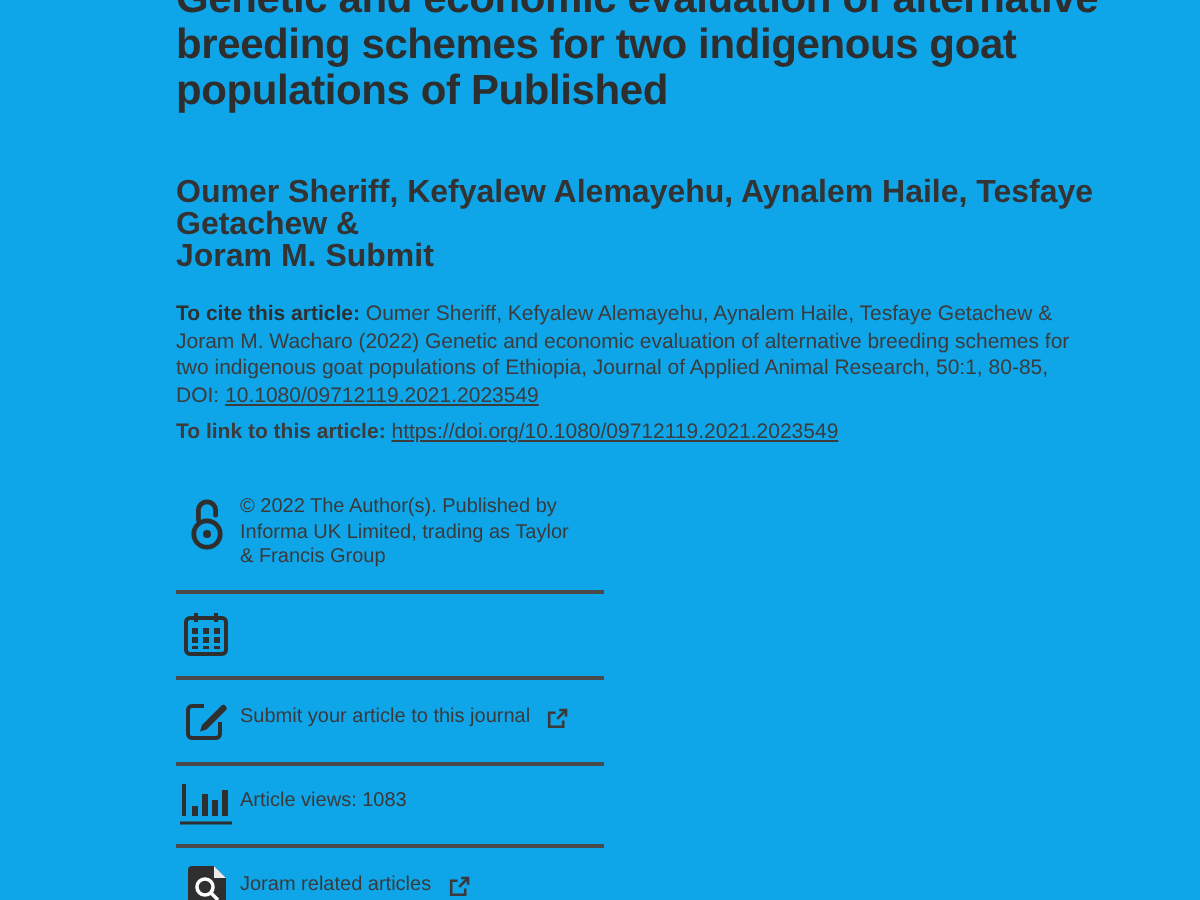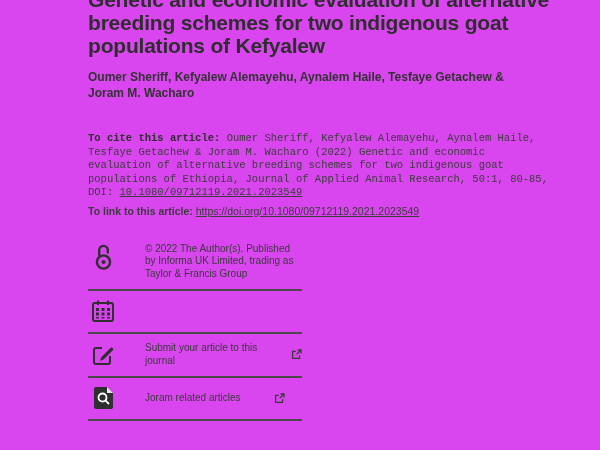--- a/index.html
+++ b/index.html
@@ -3,36 +3,36 @@
 <meta charset="utf-8">
 <style>
   * { margin:0; padding:0; box-sizing:border-box; }
   html,body { background:#ffffff; }
   body {
     width:600px; height:450px; overflow:hidden; position:relative;
     font-family:"Liberation Sans","DejaVu Sans",sans-serif;
     color:#3a3a3a;
     -webkit-font-smoothing:antialiased;
   }
-  .page { position:absolute; left:0; top:0; width:600px; height:450px; background:#d946ef; overflow:hidden; }
+  .page { position:absolute; left:0; top:0; width:600px; height:450px; background:#0ea5e9; overflow:hidden; }
   .content { position:absolute; left:88px; top:-12px; width:465px; }
 
   .title { font-size:21px; font-weight:700; color:#2e2e2e; line-height:23px; letter-spacing:-0.2px; }
-  .authors { margin-top:12px; font-size:12px; font-weight:700; color:#333; line-height:16px; }
+  .authors { margin-top:32px; font-size:16px; font-weight:700; color:#333; line-height:16px; }
 
-  .cite-block { margin-top:31px; font-size:10.5px; line-height:13.5px; color:#3c3c3c; width:460px;font-family:Liberation Mono, monospace; }
+  .cite-block { margin-top:14px; font-size:10.5px; line-height:13.5px; color:#3c3c3c; width:460px; }
   .cite-block b { color:#2f2f2f; }
   .doi-link, .url-link {
     color:#3c3c3c; text-decoration:underline; cursor:pointer;
   }
   .link-line { margin-top:5px; font-size:10.5px; color:#3c3c3c; }
 
   .rows { margin-top:21px; width:214px; }
   .row {
-    display:flex; align-items:center; gap:29px;
+    display:flex; align-items:center; gap:4px;
     padding:8px 0 9px 2px; min-height:39px;
   }
   .row.sep { border-bottom:2px solid #4a4a4a; }
   .row.first { align-items:flex-start; padding-top:5px; }
   .row-text { font-size:10px; line-height:12.5px; color:#3a3a3a; }
   .row-text.link { cursor:pointer; }
   .row-text.copyright { width:172px; }
   .icon-cell { flex:0 0 26px; display:flex; justify-content:center; }
   .ext { display:inline-block; vertical-align:-1px; margin-left:4px; }
 
@@ -40,26 +40,26 @@
 </style>
 </head>
 <body>
 
 <div class="page">
   <div class="content">
 
     <div class="title">
       <div>Genetic and economic evaluation of alternative</div>
       <div>breeding schemes for two indigenous goat</div>
-      <div>populations of Kefyalew</div>
+      <div>populations of Published</div>
     </div>
 
     <div class="authors">
       <div>Oumer Sheriff, Kefyalew Alemayehu, Aynalem Haile, Tesfaye Getachew &amp;</div>
-      <div>Joram M. Wacharo</div>
+      <div>Joram M. Submit</div>
     </div>
 
     <div class="cite-block">
       <b>To cite this article:</b><span> Oumer Sheriff, Kefyalew Alemayehu, Aynalem Haile, Tesfaye Getachew &amp; Joram M. Wacharo (2022) Genetic and economic evaluation of alternative breeding schemes for two indigenous goat populations of Ethiopia, Journal of Applied Animal Research, 50:1, 80-85, DOI: </span><span class="doi-link">10.1080/09712119.2021.2023549</span>
     </div>
 
     <div class="link-line">
       <b>To link to this article:</b>
       <span class="url-link">https://doi.org/10.1080/09712119.2021.2023549</span>
     </div>
@@ -108,20 +108,33 @@
         <span class="row-text link">Submit your article to this journal</span>
         <span class="ext">
           <svg width="11" height="11" viewBox="0 0 11 11">
             <path d="M8.6 6.2 V9.4 H1.6 V2.4 H4.8" fill="none" stroke="#3a3a3a" stroke-width="1.3"></path>
             <path d="M6.6 1 H10 V4.4" fill="none" stroke="#3a3a3a" stroke-width="1.3"></path>
             <line x1="10" y1="1" x2="5.6" y2="5.4" stroke="#3a3a3a" stroke-width="1.3"></line>
           </svg>
         </span>
       </div>
 
+      <div class="row sep">
+        <span class="icon-cell">
+          <svg width="26" height="22" viewBox="0 0 26 22">
+            <line x1="2" y1="1" x2="2" y2="17" stroke="#2f2f2f" stroke-width="2"></line>
+            <rect x="6" y="12" width="3" height="5" fill="#2f2f2f"></rect>
+            <rect x="11" y="6" width="3" height="11" fill="#2f2f2f"></rect>
+            <rect x="16" y="9" width="3" height="8" fill="#2f2f2f"></rect>
+            <rect x="21" y="4" width="3" height="13" fill="#2f2f2f"></rect>
+            <line x1="0" y1="20.5" x2="26" y2="20.5" stroke="#2f2f2f" stroke-width="1.6"></line>
+          </svg>
+        </span>
+        <span class="row-text">Article views: 1083</span>
+      </div>
 
       <div class="row sep">
         <span class="icon-cell">
           <svg width="23" height="24" viewBox="0 0 23 24">
             <path d="M2 3 a2 2 0 0 1 2 -2 H15 L21 7 V21 a2 2 0 0 1 -2 2 H4 a2 2 0 0 1 -2 -2 Z" fill="#2f2f2f"></path>
             <path d="M15 1 L21 7 H15 Z" fill="#ffffff" opacity="0.9"></path>
             <circle cx="10.5" cy="11.5" r="4" fill="none" stroke="#ffffff" stroke-width="1.8"></circle>
             <line x1="13.4" y1="14.4" x2="17" y2="18" stroke="#ffffff" stroke-width="1.8"></line>
           </svg>
         </span>

